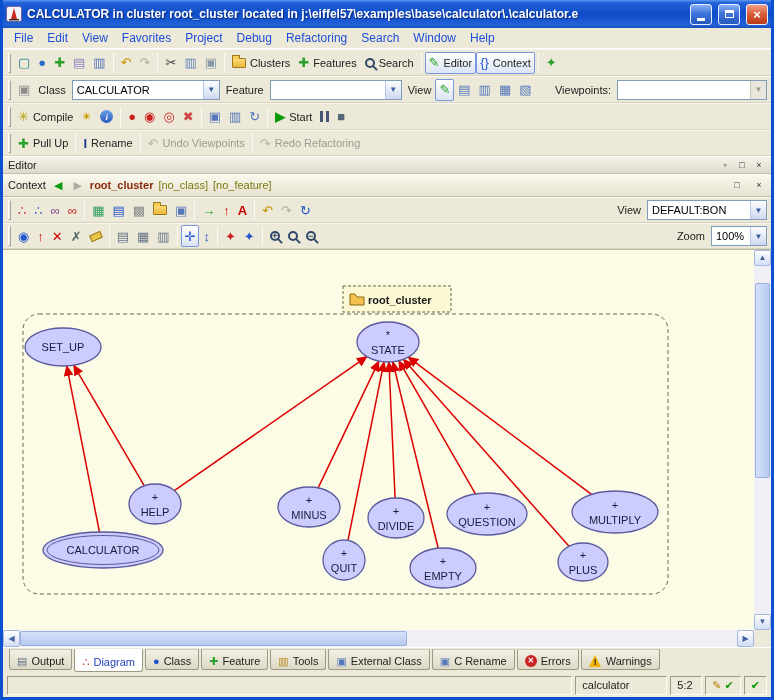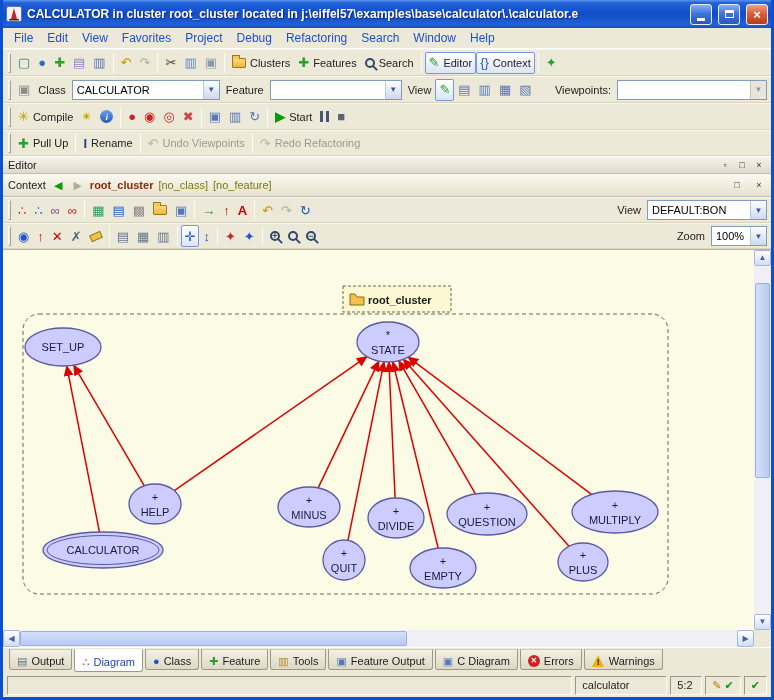--- a/index.html
+++ b/index.html
@@ -559,25 +559,25 @@
       <span class="tab">
         <span class="gly sm" style="color: rgb(44, 160, 44);">✚</span>
         <span class="tab-label">Feature</span>
       </span>
       <span class="tab">
         <span class="gly sm" style="color: rgb(187, 136, 34);">▥</span>
         <span class="tab-label">Tools</span>
       </span>
       <span class="tab">
         <span class="gly sm" style="color: rgb(85, 119, 187);">▣</span>
-        <span class="tab-label">Feature Output</span>
+        <span class="tab-label">External Class</span>
       </span>
       <span class="tab">
         <span class="gly sm" style="color: rgb(85, 119, 187);">▣</span>
-        <span class="tab-label">C Diagram</span>
+        <span class="tab-label">C Rename</span>
       </span>
       <span class="tab">
         <span class="err-ic">✕</span>
         <span class="tab-label">Errors</span>
       </span>
       <span class="tab">
         <span class="warn-wrap">
           <span class="warn-tri"></span>
           <span class="warn-ex">!</span>
         </span>

